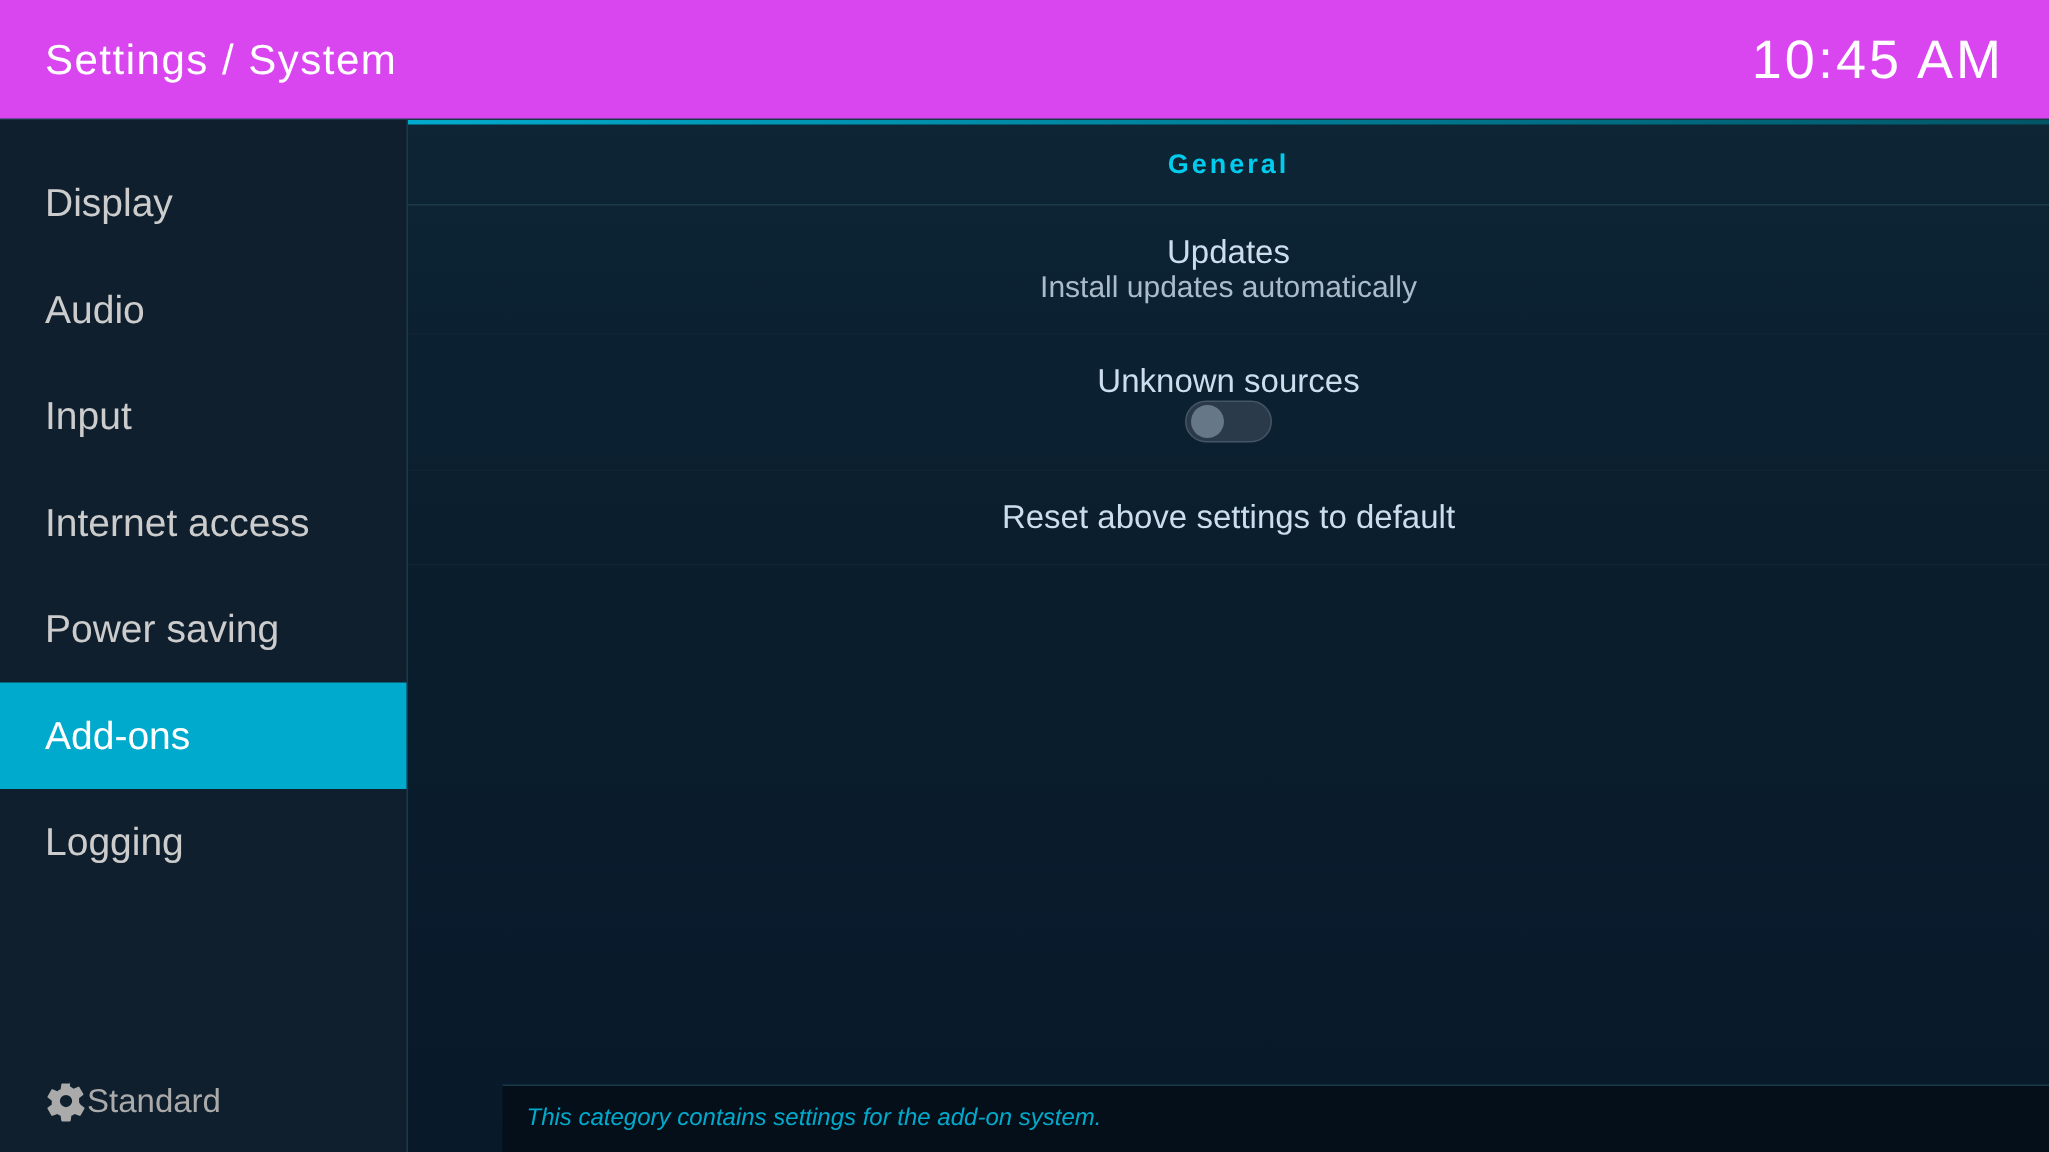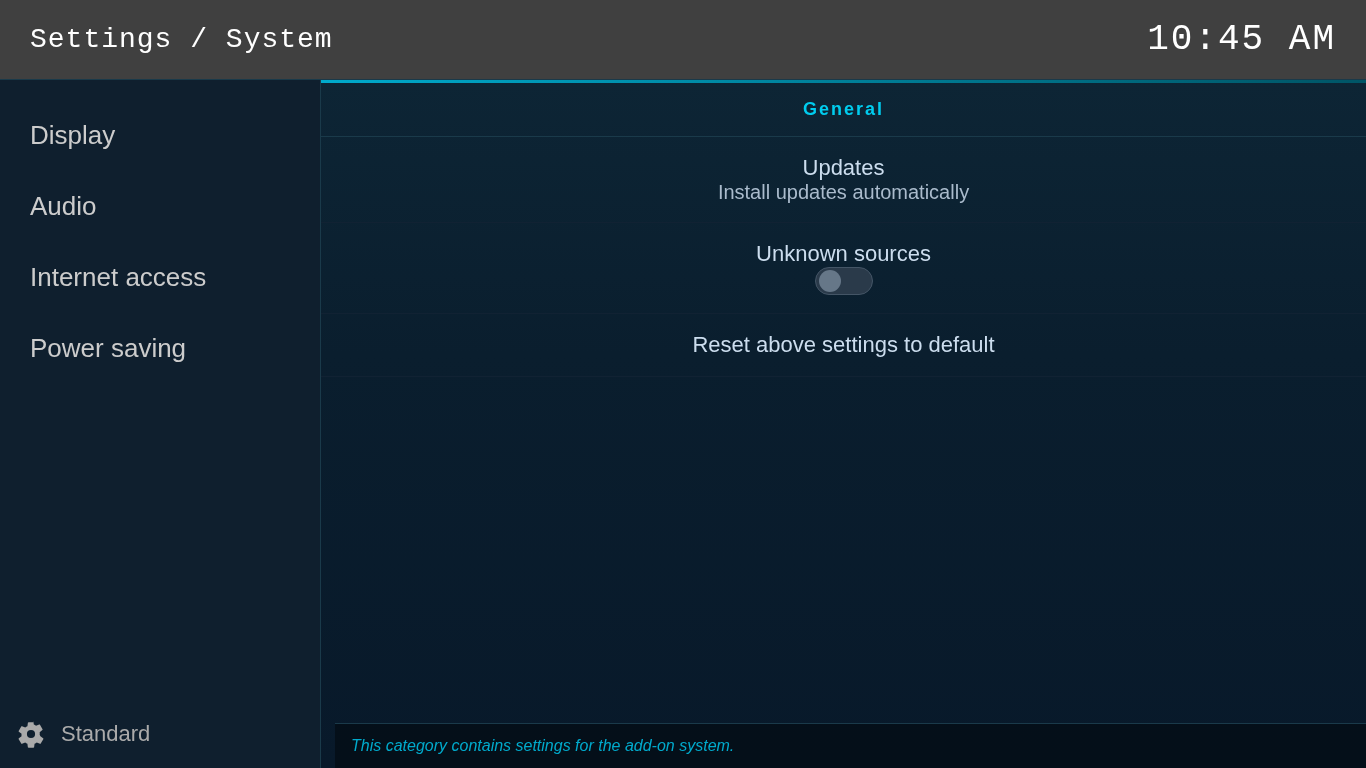--- a/index.html
+++ b/index.html
@@ -10,27 +10,26 @@
       background: #0a1a2a;
       font-family: 'Segoe UI', Arial, sans-serif;
       color: #ffffff;
       overflow: hidden;
     }
 
     
     #header {
       width: 100%;
       height: 80px;
-      background: #404040;
+      background: #d946ef;
       display: flex;
       align-items: center;
       justify-content: space-between;
       padding: 0 30px;
       border-bottom: 1px solid #1a3a4a;
-      font-family: Liberation Mono, monospace;
     }
 
     #header-title {
       font-size: 28px;
       font-weight: 300;
       color: #ffffff;
       letter-spacing: 1px;
     }
 
     #clock {
@@ -42,21 +41,21 @@
 
     
     #main {
       display: flex;
       width: 100%;
       height: 688px;
     }
 
     
     #sidebar {
-      width: 321px;
+      width: 272px;
       height: 100%;
       background: #0f1f2e;
       display: flex;
       flex-direction: column;
       padding-top: 20px;
       border-right: 1px solid #1a3a4a;
     }
 
     .sidebar-item {
       padding: 20px 30px;
@@ -66,24 +65,24 @@
       cursor: pointer;
     }
 
     .sidebar-item.active {
       background: #00aacc;
       color: #ffffff;
     }
 
     #sidebar-bottom {
       margin-top: auto;
-      padding: 20px 17px;
-      display: flex;
-      align-items: center;
-      gap: 16px;
+      padding: 20px 30px;
+      display: flex;
+      align-items: center;
+      gap: 0;
     }
 
     .gear-icon {
       width: 28px;
       height: 28px;
       color: #aaaaaa;
     }
 
     #standard-label {
       font-size: 22px;
@@ -197,22 +196,25 @@
 <div id="header">
   <span id="header-title">Settings / System</span>
   <span id="clock">10:45 AM</span>
 </div>
 
 <div id="main">
 
   <div id="sidebar">
     <div class="sidebar-item">Display</div>
     <div class="sidebar-item">Audio</div>
+    <div class="sidebar-item">Input</div>
     <div class="sidebar-item">Internet access</div>
     <div class="sidebar-item">Power saving</div>
+    <div class="sidebar-item active">Add-ons</div>
+    <div class="sidebar-item">Logging</div>
 
     <div id="sidebar-bottom">
       <svg class="gear-icon" viewBox="0 0 24 24" fill="currentColor" color="#aaaaaa">
         <path d="M12 15.5A3.5 3.5 0 0 1 8.5 12 3.5 3.5 0 0 1 12 8.5a3.5 3.5 0 0 1 3.5 3.5 3.5 3.5 0 0 1-3.5 3.5m7.43-2.92c.04-.34.07-.69.07-1.08s-.03-.74-.07-1.08l2.32-1.82c.21-.16.27-.44.14-.68l-2.2-3.8c-.13-.25-.42-.33-.67-.24l-2.74 1.1c-.56-.44-1.18-.8-1.86-1.07l-.4-2.9C14.62 2.18 14.36 2 14.06 2h-4.12c-.3 0-.57.18-.61.44l-.4 2.9c-.68.27-1.3.63-1.86 1.07L4.33 5.32c-.25-.1-.54-.02-.68.24l-2.2 3.8c-.14.24-.08.52.14.68l2.32 1.82c-.04.34-.07.69-.07 1.08s.03.74.07 1.08L1.59 15.74c-.21.16-.27.44-.14.68l2.2 3.8c.13.25.42.33.67.24l2.74-1.1c.56.44 1.18.8 1.86 1.07l.4 2.9c.04.26.31.44.61.44h4.12c.3 0 .57-.18.61-.44l.4-2.9c.68-.27 1.3-.63 1.86-1.07l2.74 1.1c.25.1.54.02.68-.24l2.2-3.8c.14-.24.08-.52-.14-.68l-2.32-1.82z"></path>
       </svg>
       <span id="standard-label">Standard</span>
     </div>
   </div>
 
   <div id="content">

